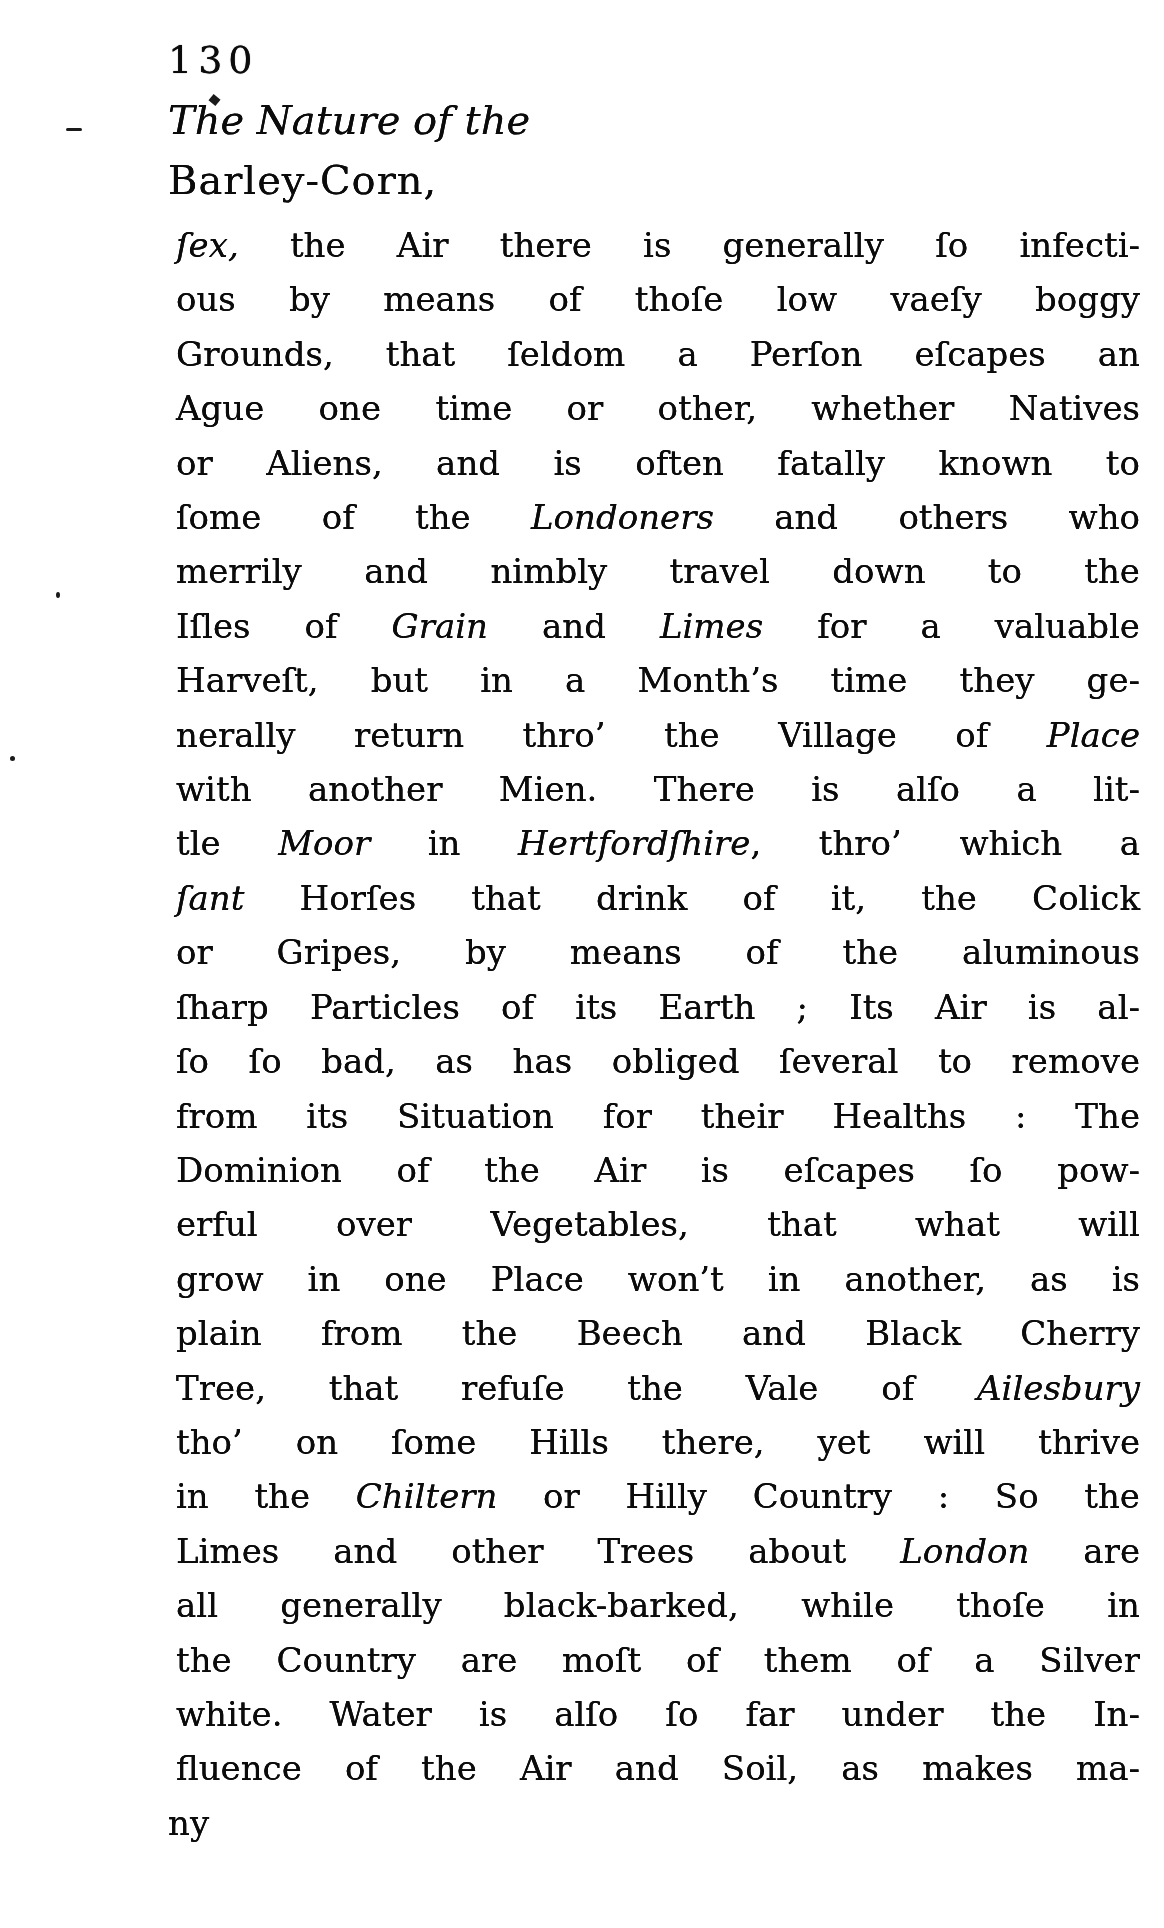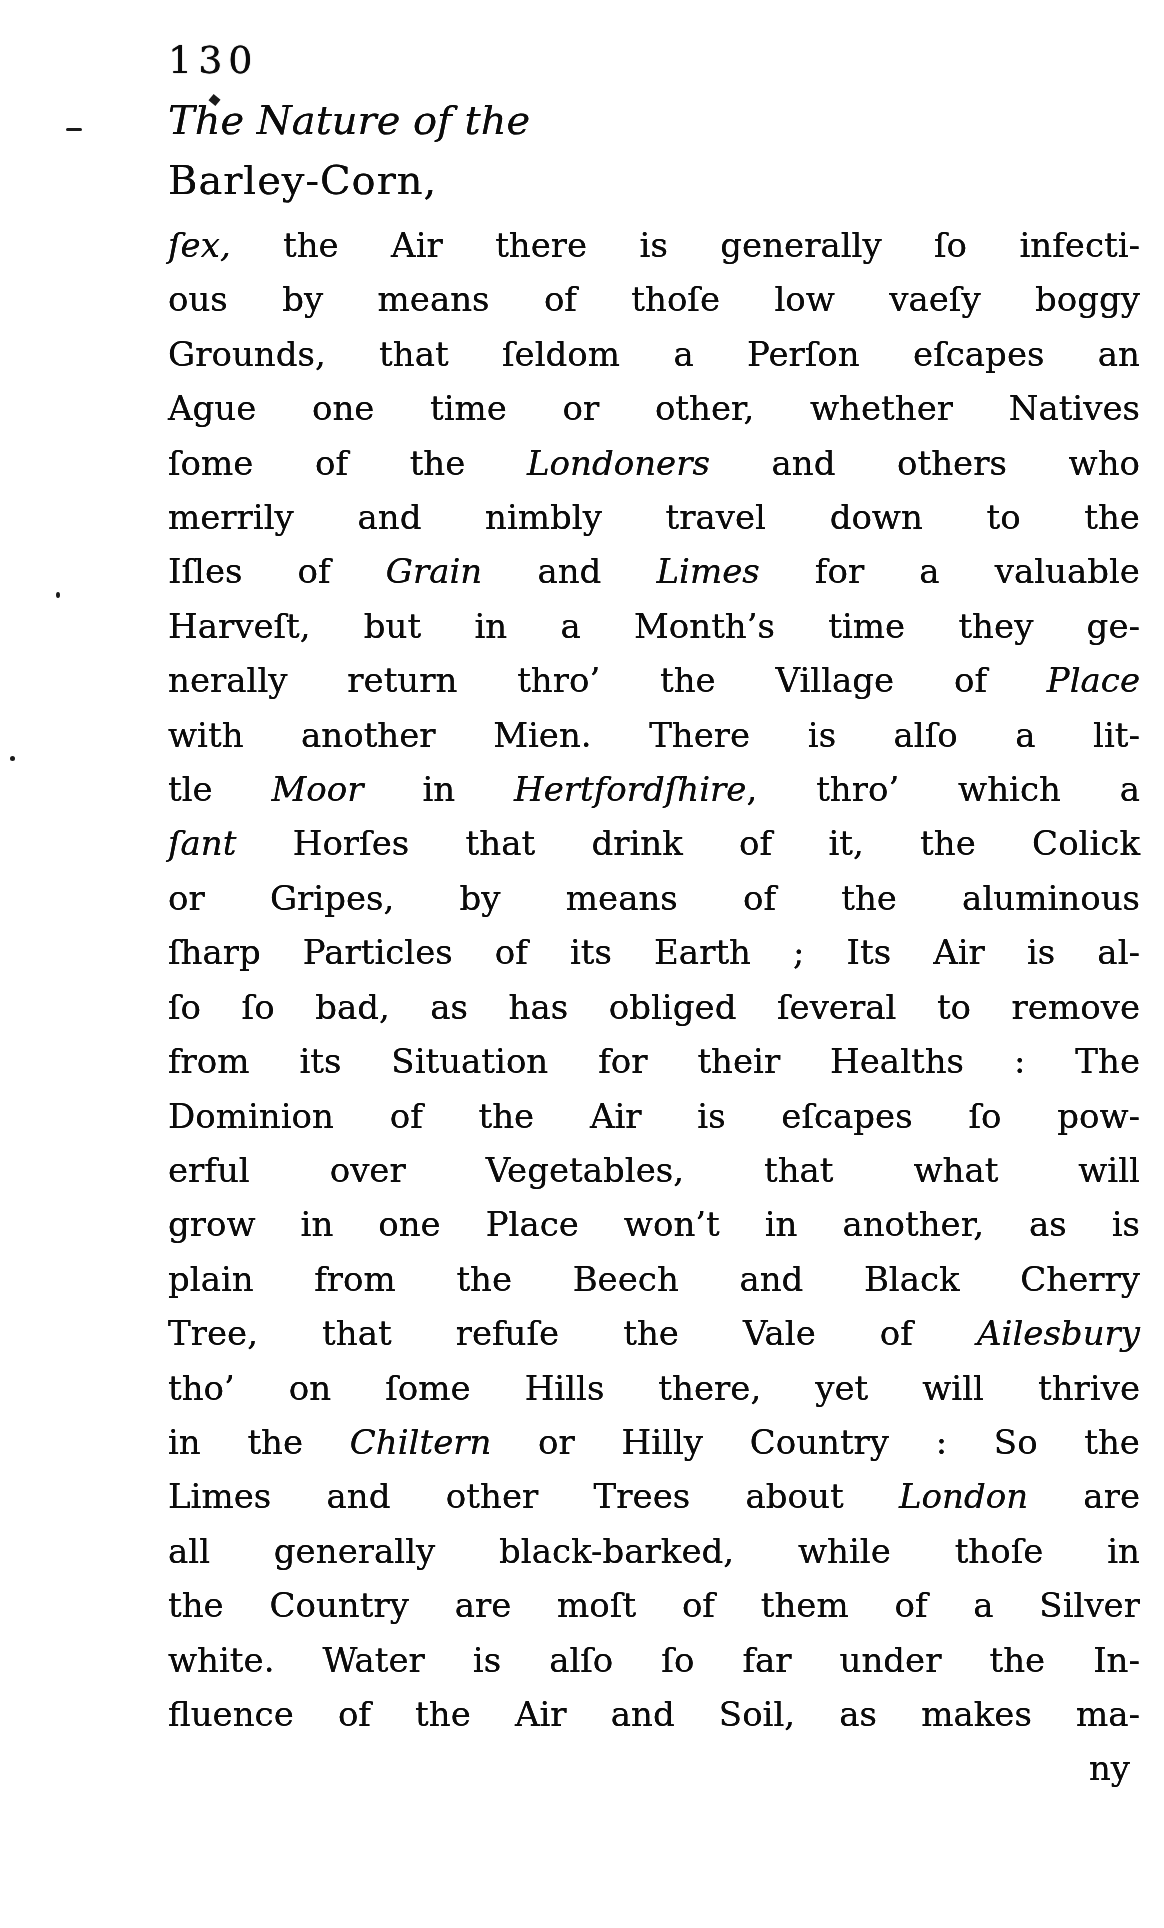--- a/index.html
+++ b/index.html
@@ -38,26 +38,27 @@
   .title-roman { letter-spacing: 1px; }
   .body-text {
     font-size: 34px;
     text-shadow: 0 0 0.5px #000;
   }
   .line {
     line-height: 54.4px;
     text-align: justify;
     text-align-last: justify;
     white-space: normal;
+    margin-left: 8px;
   }
   .ital { font-style: italic; }
   .catchword-row {
     line-height: 54.4px;
     font-size: 34px;
-    text-align: right;
+    text-align: left;
     padding-right: 10px;
     text-shadow: 0 0 0.5px #000;
   }
   .speck { position: absolute; background: #1a1a1a; }
   .speck-dash1 { left: 66px; top: 128px; width: 16px; height: 3px; border-radius: 2px; }
   .speck-dot1  { left: 210px; top: 96px; width: 9px; height: 8px; transform: rotate(40deg); }
   .speck-dot2  { left: 10px; top: 756px; width: 5px; height: 5px; border-radius: 50%; }
   .speck-dot3  { left: 56px; top: 592px; width: 4px; height: 6px; border-radius: 50%; }
 </style>
 </head>
@@ -74,20 +75,21 @@
       <span class="pagenum">130</span>
       <span class="title-ital">The Nature of the</span>
       <span class="title-roman">Barley-Corn,</span>
     </div>
 
     <div class="body-text" id="body-lines">
         <div class="line"><span class="ital">ſex,</span><span> the Air there is generally ſo infecti-</span></div>
         <div class="line"><span>ous by means of thoſe low vaeſy boggy</span></div>
         <div class="line"><span>Grounds, that ſeldom a Perſon eſcapes an</span></div>
         <div class="line"><span>Ague one time or other, whether Natives</span></div>
+        <div class="line"><span>or Aliens, and is often fatally known to</span></div>
         <div class="line"><span>ſome of the </span><span class="ital">Londoners</span><span> and others who</span></div>
         <div class="line"><span>merrily and nimbly travel down to the</span></div>
         <div class="line"><span>Iſles of </span><span class="ital">Grain</span><span> and </span><span class="ital">Limes</span><span> for a valuable</span></div>
         <div class="line"><span>Harveſt, but in a Month’s time they ge-</span></div>
         <div class="line"><span>nerally return thro’ the Village of </span><span class="ital">Place</span></div>
         <div class="line"><span>with another Mien.  There is alſo a lit-</span></div>
         <div class="line"><span>tle </span><span class="ital">Moor</span><span> in </span><span class="ital">Hertfordſhire</span><span>, thro’ which a</span></div>
         <div class="line"><span class="ital">ſant</span><span> Horſes that drink of it, the Colick</span></div>
         <div class="line"><span>or Gripes, by means of the aluminous</span></div>
         <div class="line"><span>ſharp Particles of its Earth ; Its Air is al-</span></div>

